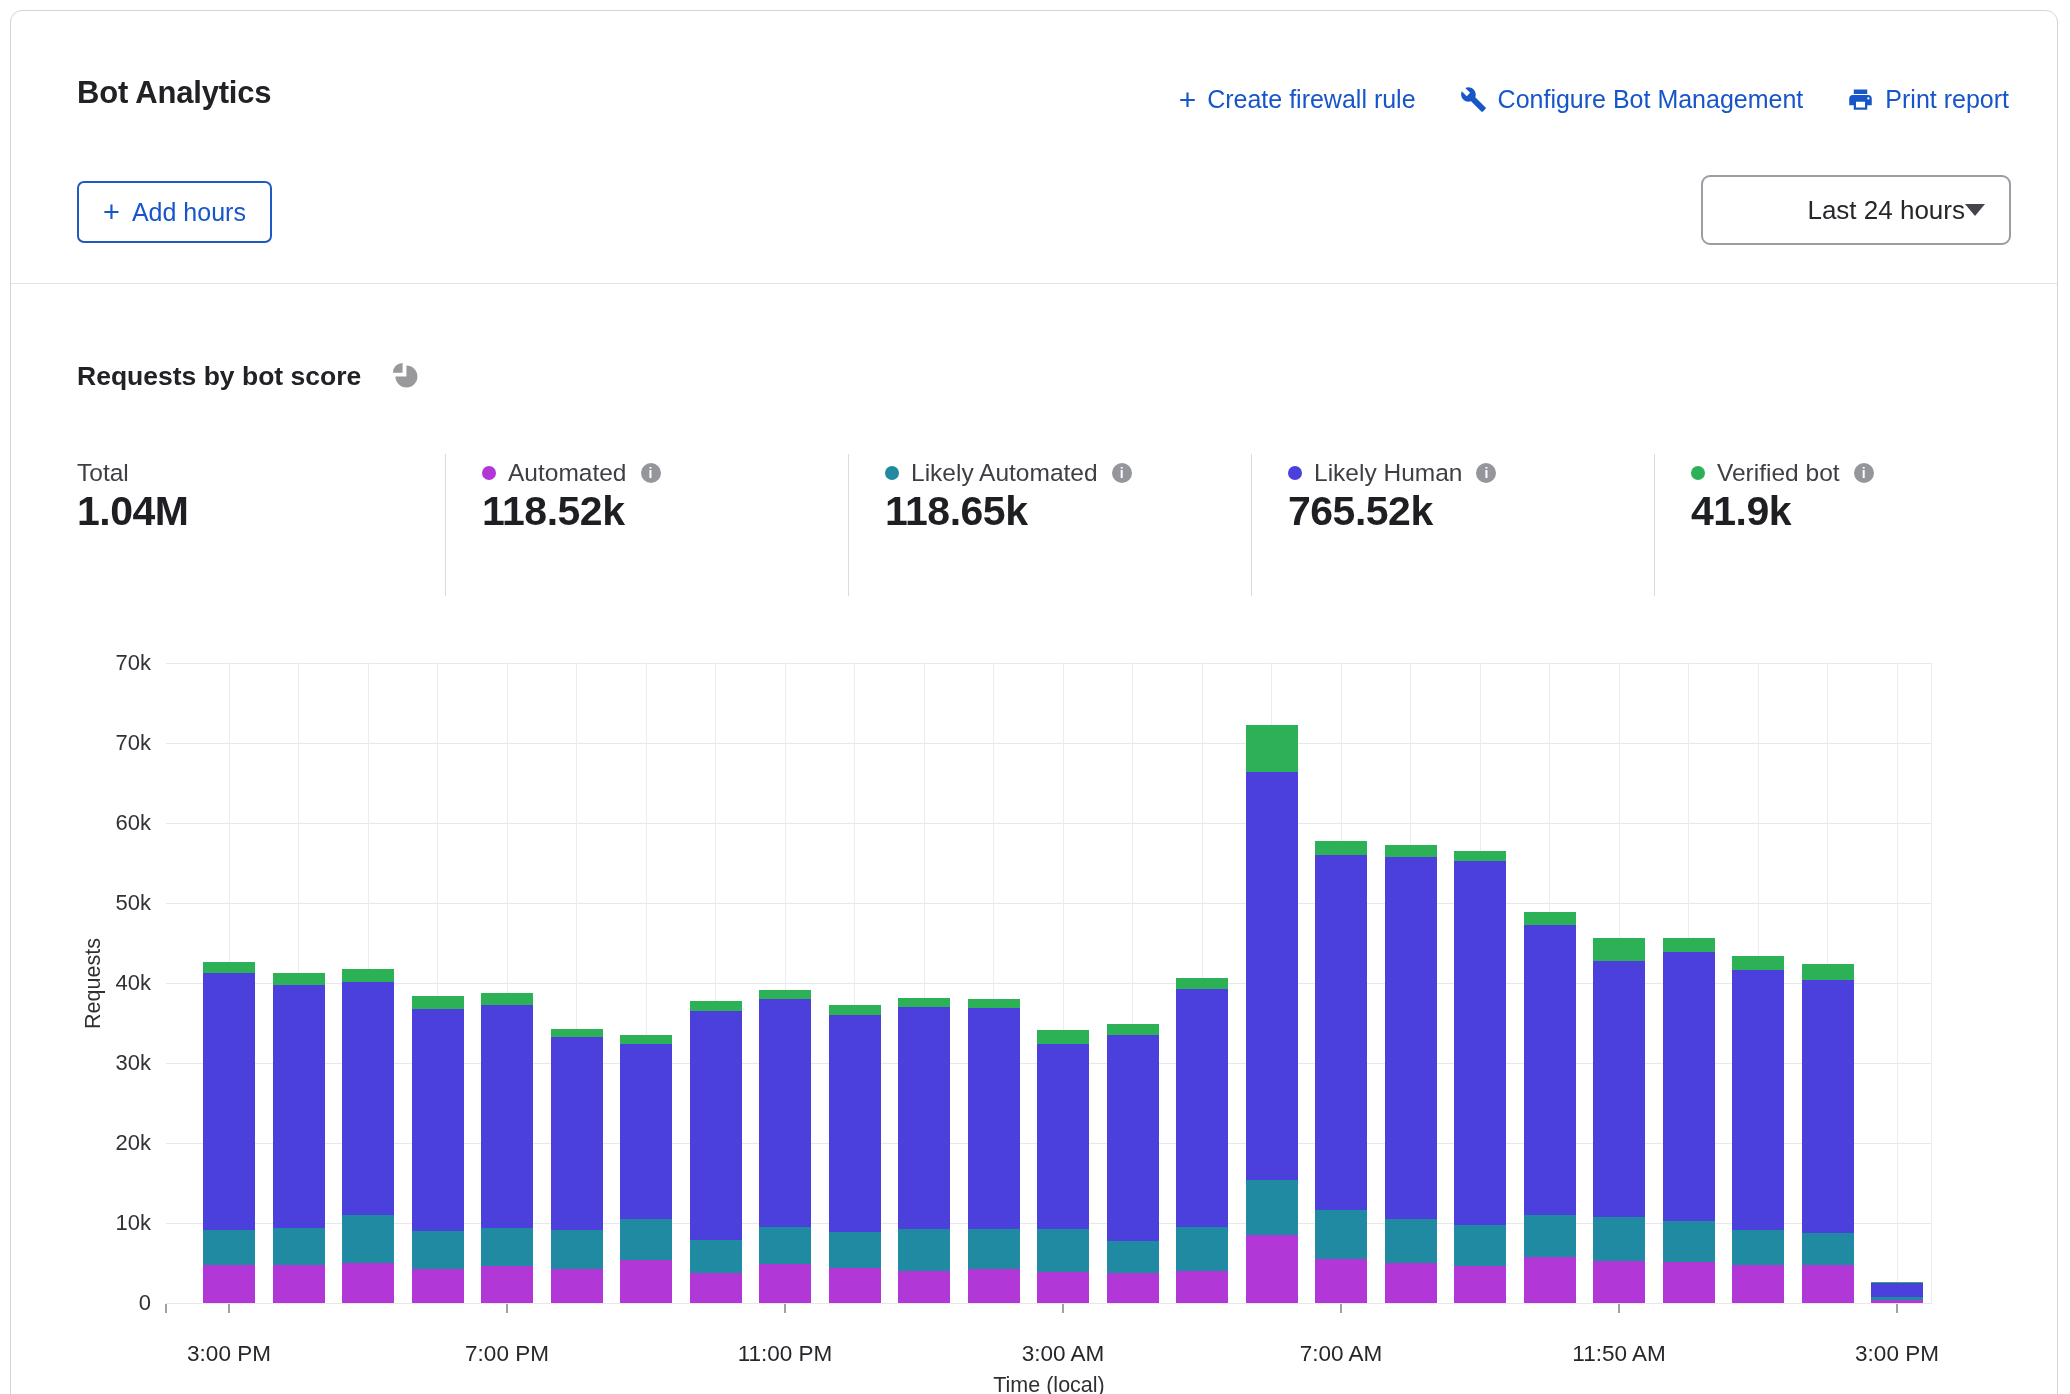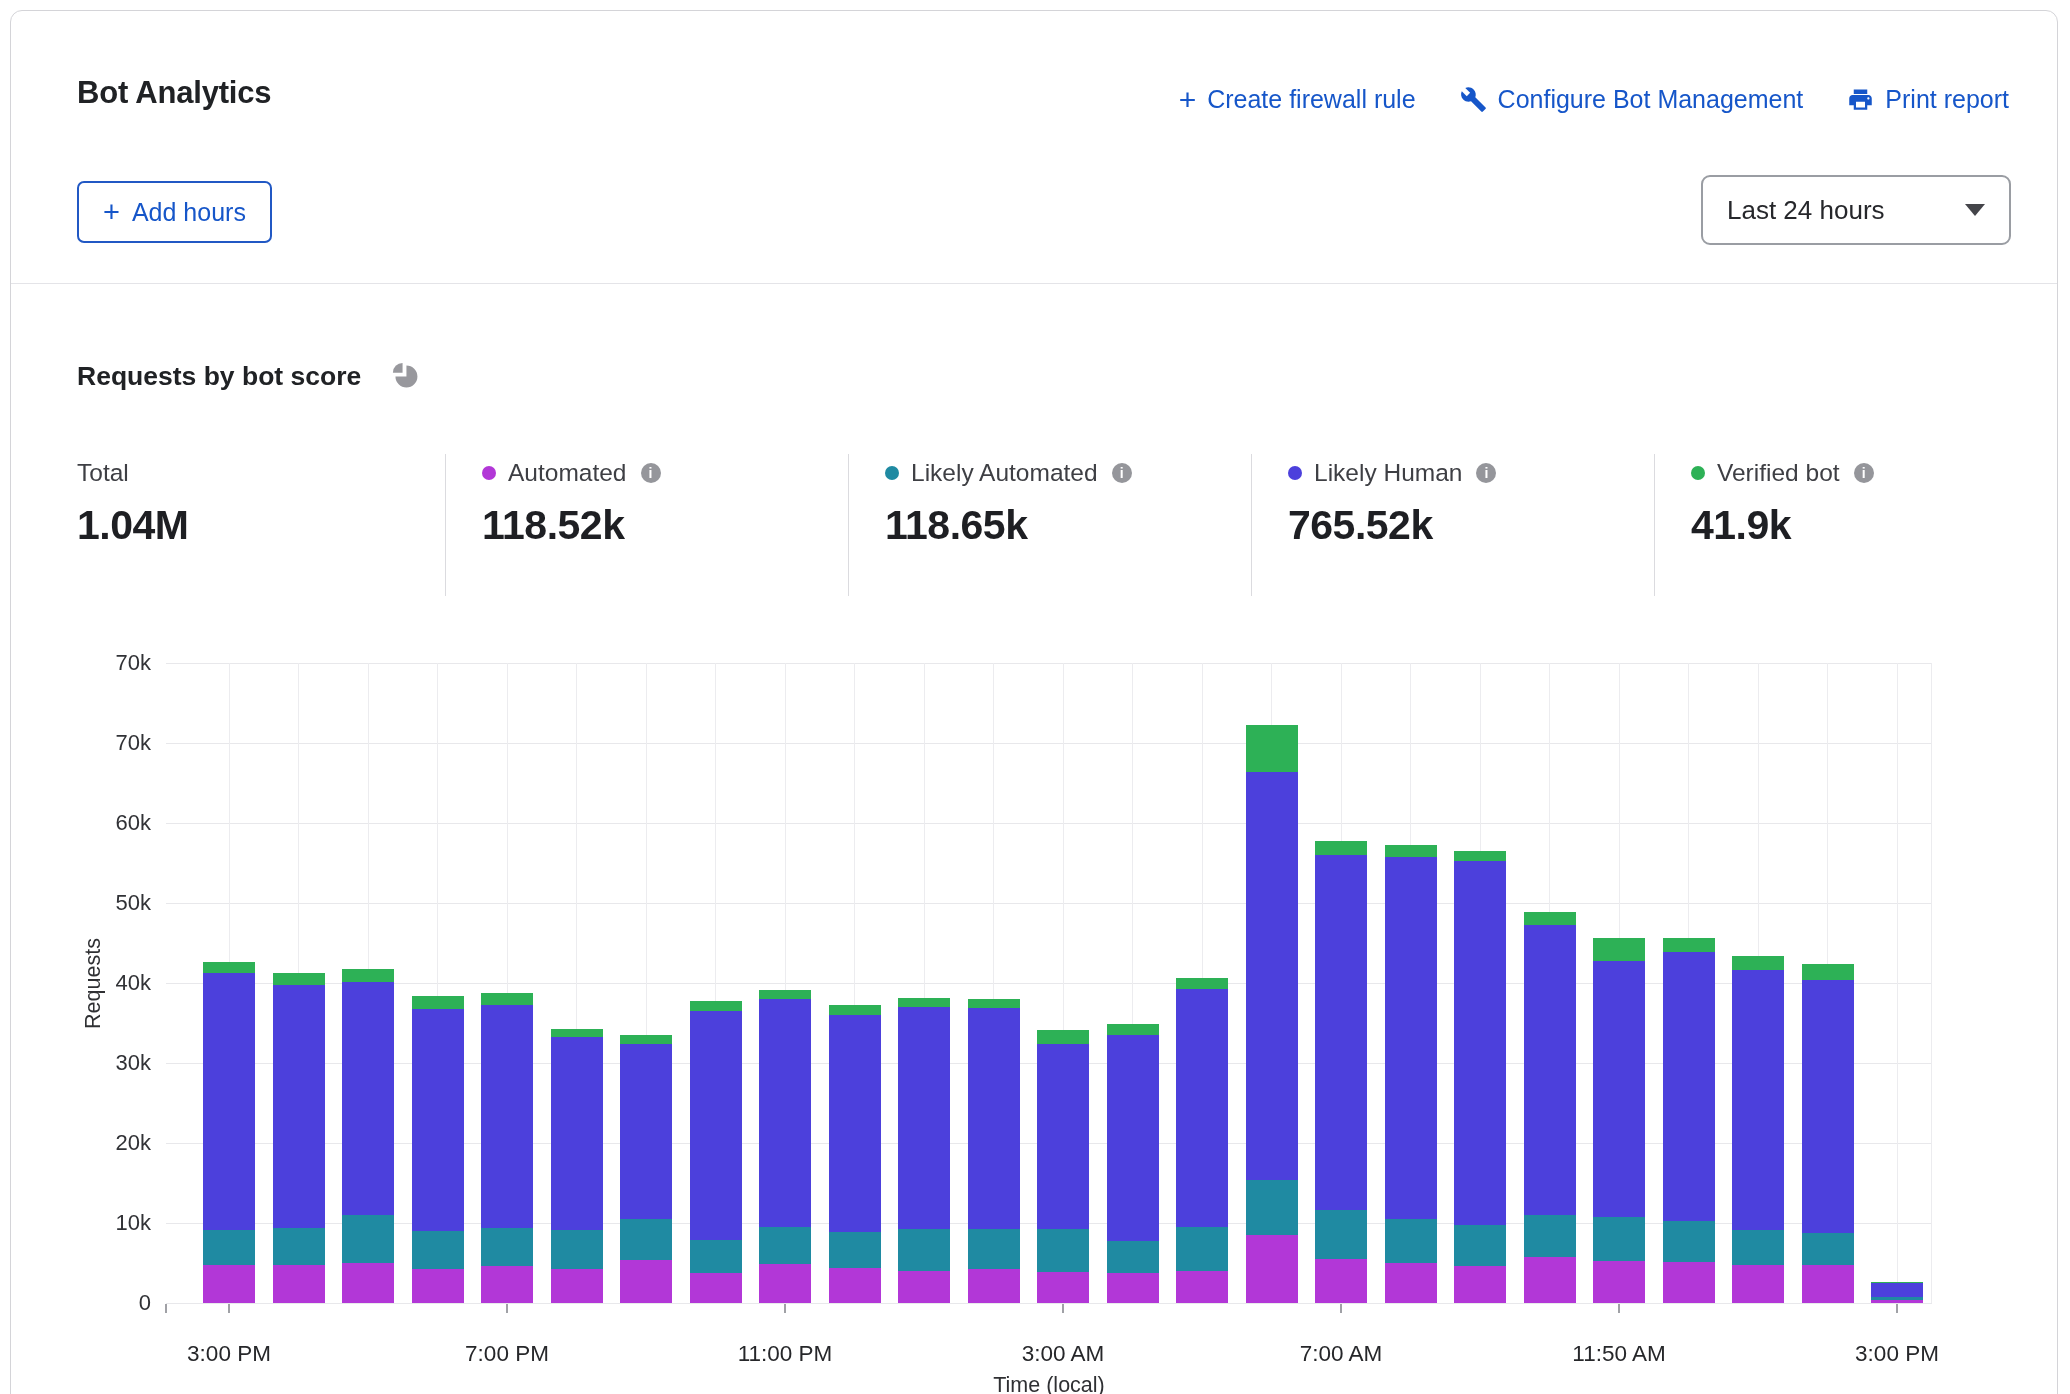--- a/index.html
+++ b/index.html
@@ -12,36 +12,36 @@
   .actions{position:absolute;right:48px;top:74px;display:flex;align-items:center;gap:44px;}
   .action-link{display:flex;align-items:center;gap:11px;color:#1656c9;font-size:25px;cursor:pointer;white-space:nowrap;}
   .action-link svg{display:block;}
   .plus-glyph{font-size:30px;font-weight:500;line-height:26px;}
   .add-filter{position:absolute;left:66px;top:170px;height:62px;display:inline-flex;align-items:center;gap:12px;
       padding:0 24px;background:#fff;border:2px solid #2158c4;border-radius:7px;color:#1656c9;font-size:25px;cursor:pointer;
       font-family:"Liberation Sans",sans-serif;}
   .add-filter .plus-glyph{font-size:29px;font-weight:500;}
   .dropdown{position:absolute;left:1690px;top:164px;width:310px;height:70px;box-sizing:border-box;background:#fff;
       border:2px solid #9a9da3;border-radius:9px;display:flex;align-items:center;padding:0 24px;cursor:pointer;}
-  .dropdown .dd-label{font-size:26px;color:#26272b;flex:1;}
+  .dropdown .dd-label{font-size:26px;color:#26272b;flex:1;text-align:right;}
   .caret{width:0;height:0;border-left:10px solid transparent;border-right:10px solid transparent;border-top:12px solid #44454a;}
   .header-divider{position:absolute;left:0;top:272px;width:100%;height:1px;background:#e4e4e8;}
   
   .section-title-row{position:absolute;left:66px;top:350px;display:flex;align-items:center;gap:28px;}
   .section-title{margin:0;font-size:26.5px;font-weight:700;color:#202225;}
   
   .stats{position:absolute;left:66px;top:443px;display:flex;align-items:stretch;}
   .stat{width:403px;box-sizing:border-box;border-left:1px solid #dbdbdf;padding-left:36px;height:142px;}
   .stat.first{width:368px;border-left:none;padding-left:0;}
   .stat-label-row{display:flex;align-items:center;gap:12px;height:30px;margin-top:4px;}
   .legend-dot{width:14px;height:14px;border-radius:50%;flex:none;}
   .stat-label{font-size:24.5px;color:#3e3f44;}
   .info-icon{width:20px;height:20px;border-radius:50%;background:#95969b;color:#fff;display:flex;align-items:center;justify-content:center;
       font-size:14px;font-weight:700;flex:none;margin-left:2px;cursor:pointer;}
-  .stat-value{margin-top:14px;font-size:41px;font-weight:700;color:#1e1f23;letter-spacing:-0.5px;}
+  .stat-value{margin-top:0;font-size:41px;font-weight:700;color:#1e1f23;letter-spacing:-0.5px;}
   
   .chart-area{position:absolute;left:0;top:0;width:100%;height:100%;pointer-events:none;}
   .chart-area *{pointer-events:auto;}
   .plot{position:absolute;left:155px;top:652px;width:1766px;height:640px;}
   .hgrid{position:absolute;left:0;width:100%;height:1px;background:#e8e8eb;}
   .vgrid{position:absolute;top:0;width:1px;height:100%;background:#ececef;}
   .bar{position:absolute;bottom:0;display:flex;flex-direction:column-reverse;}
   .bar-seg{width:100%;}
   .ylabels{position:absolute;left:0;top:652px;width:140px;height:640px;}
   .ylabel{position:absolute;right:0;text-align:right;font-size:22px;color:#313236;line-height:22px;}

